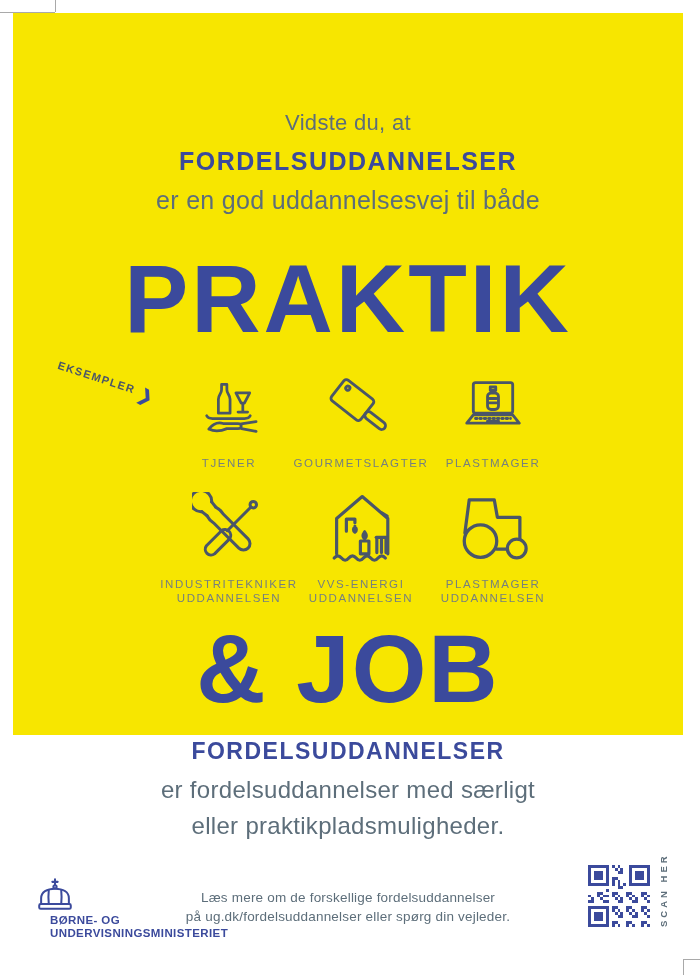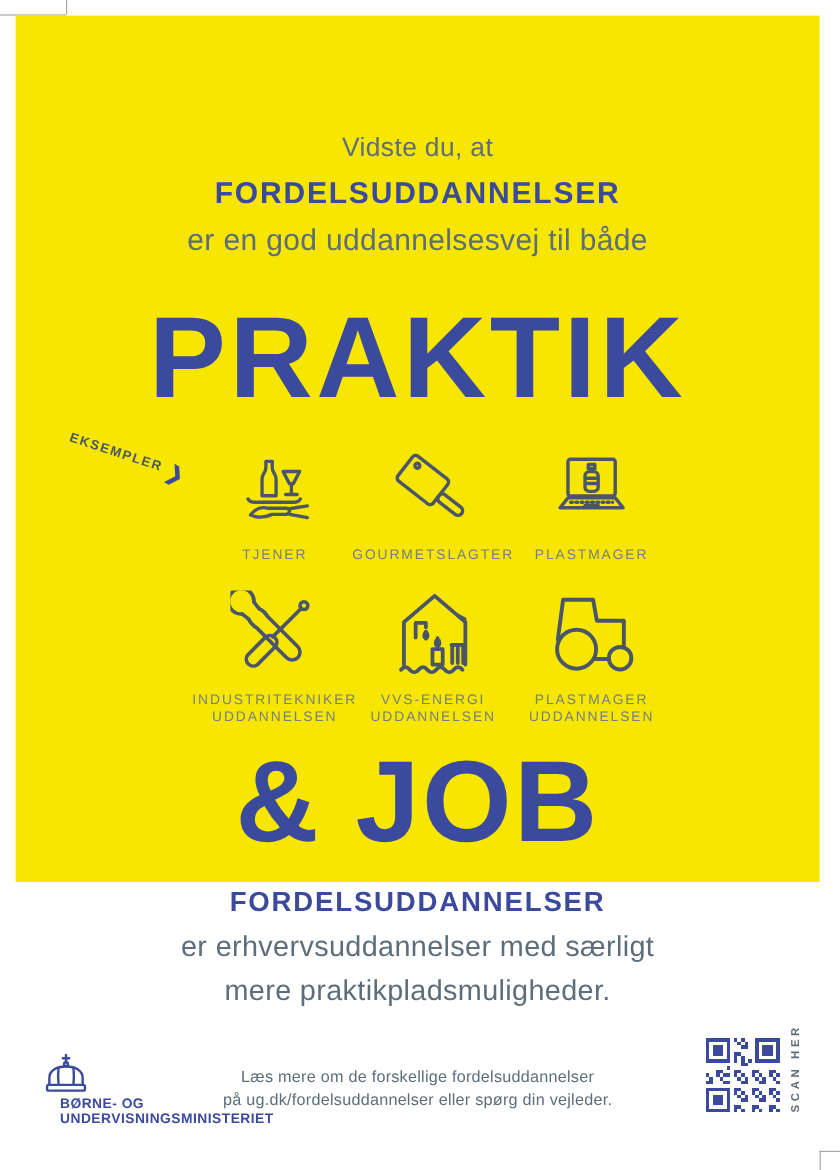--- a/index.html
+++ b/index.html
@@ -182,22 +182,22 @@
         </div>
         <div class="example-label">PLASTMAGER</div>
         <div class="example-label" style="margin-top:0;">UDDANNELSEN</div>
       </div>
     </div>
 
     <div class="center headline headline-job">&amp; JOB</div>
 
     <div class="center outro">
       <div class="outro-line1">FORDELSUDDANNELSER</div>
-      <div class="outro-line2">er erhvervsuddannelser med særligt</div>
-      <div class="outro-line3">mere praktikpladsmuligheder.</div>
+      <div class="outro-line2">er fordelsuddannelser med særligt</div>
+      <div class="outro-line3">eller praktikpladsmuligheder.</div>
     </div>
 
     <div class="center note">
       <div>Læs mere om de forskellige fordelsuddannelser</div>
       <div>på ug.dk/fordelsuddannelser eller spørg din vejleder.</div>
     </div>
 
     <div class="crown">
       <svg width="44" height="35" viewBox="0 0 46 36">
         <path d="M23 2 V8 M20.2 4.8 H25.8"></path>

